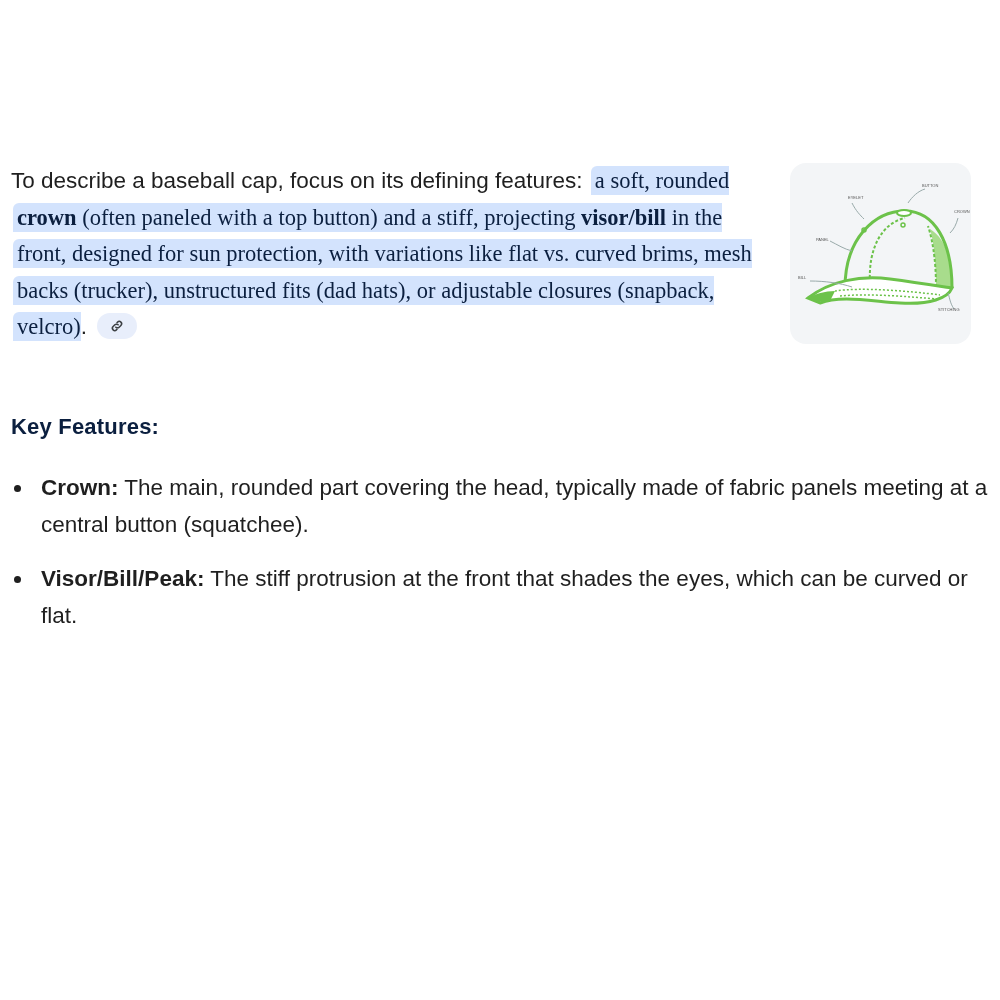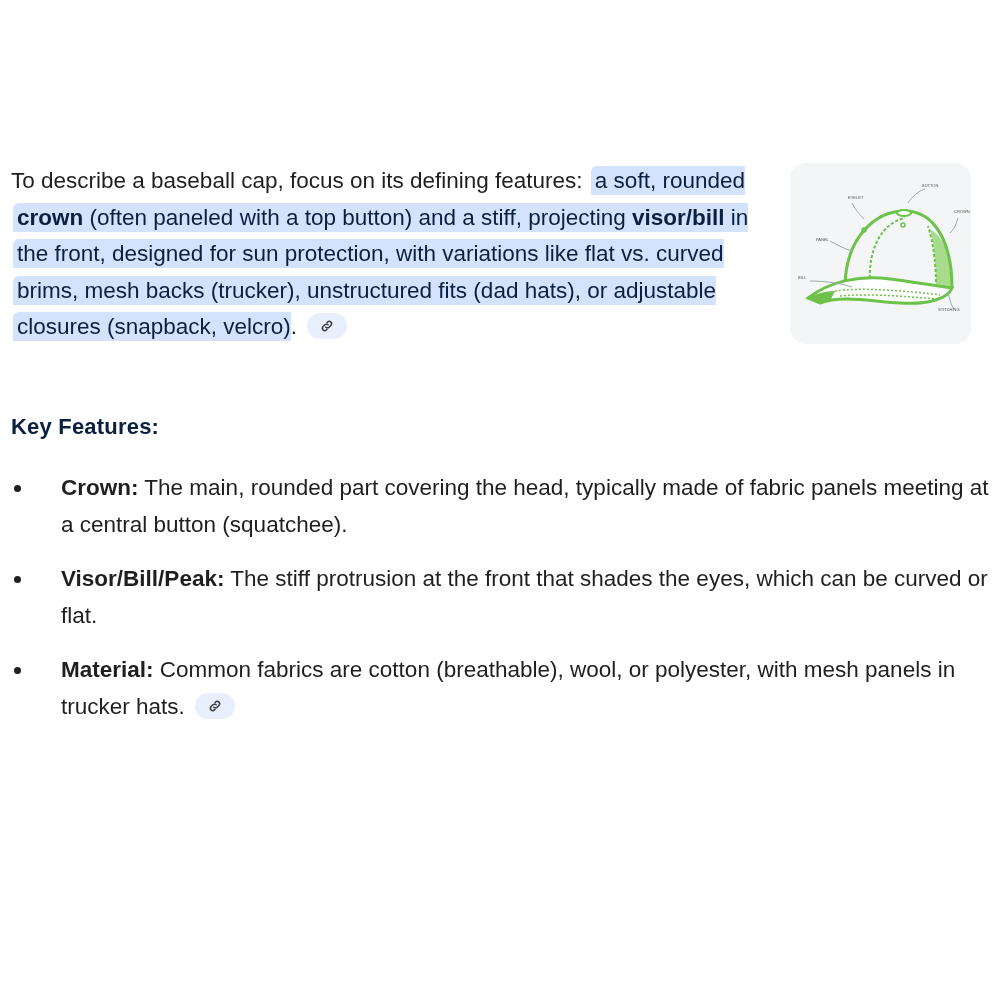--- a/index.html
+++ b/index.html
@@ -1,32 +1,32 @@
 <!DOCTYPE html>
 <html><head>
 <meta charset="utf-8">
 <style>
   html, body { margin:0; padding:0; background:#ffffff; }
   body { width:1000px; height:1000px; position:relative; overflow:hidden;
          font-family:"Liberation Sans", sans-serif; color:#1f1f1f; }
   .intro { position:absolute; left:11px; top:163px; width:760px;
            font-size:22.5px; line-height:36.5px; color:#1f1f1f; }
-  .hl { background:#d3e3fd; color:#0b1f3f; padding:2px 0; box-decoration-break:clone; -webkit-box-decoration-break:clone; }
+  .hl { background:#d3e3fd; color:#0b1f3f; padding:2px 0; box-decoration-break:clone;font-family:Liberation Serif, serif; -webkit-box-decoration-break:clone; }
   .hl.first { border-radius:6px 0 0 0; padding-left:4px; margin-left:2px; }
   b { font-weight:bold; }
   .chip { display:inline-flex; align-items:center; justify-content:center;
           width:40px; height:26px; border-radius:13px; background:#e8eefb;
           vertical-align:middle; margin-left:10px; position:relative; top:-2px; }
   .chip svg { width:14px; height:14px; }
   .thumb { position:absolute; left:790px; top:163px; width:181px; height:181px;
            border-radius:16px; background:#f3f5f7; overflow:hidden; }
   h2 { position:absolute; left:11px; top:414px; margin:0; font-size:22px;
        font-weight:bold; color:#0b1f3f; letter-spacing:0.2px; }
   ul.features { position:absolute; left:0; top:470px; width:990px; margin:0; padding:0; list-style:none; }
-  ul.features li { position:relative; padding-left:61px; font-size:22.5px; line-height:36.5px;
+  ul.features li { position:relative; padding-left:41px; font-size:22.5px; line-height:36.5px;
                    color:#1f1f1f; margin-bottom:18px; }
   ul.features li .bullet { position:absolute; left:14px; top:15px; width:7px; height:7px;
                            border-radius:50%; background:#1f1f1f; }
   .dotted { border-bottom:2px dotted #6b6b6b; }
 </style>
 </head>
 <body>
 
 <div class="intro"><span>To describe a baseball cap, focus on its defining features: </span><span class="hl first"><span>a soft, rounded </span><b>crown</b><span> (often paneled with a top button) and a stiff, projecting </span><b>visor/bill</b><span> in the front, designed for sun protection, with variations like flat vs. curved brims, mesh backs (trucker), unstructured fits (dad hats), or adjustable closures (snapback, velcro)</span></span><span>.</span><span class="chip">
       <svg viewBox="0 0 24 24" fill="none" stroke="#3c4043" stroke-width="2.6" stroke-linecap="round">
@@ -67,19 +67,13 @@
     <text x="8" y="116" font-size="4" fill="#555" font-family="Liberation Sans, sans-serif">BILL</text>
     <text x="148" y="148" font-size="4" fill="#555" font-family="Liberation Sans, sans-serif">STITCHING</text>
   </svg>
 </div>
 
 <h2>Key Features:</h2>
 
 <ul class="features">
   <li><span class="bullet"></span><b>Crown:</b><span> The main, rounded part covering the head, typically made of fabric panels meeting at a central button (squatchee).</span></li>
   <li><span class="bullet"></span><b>Visor/Bill/Peak:</b><span> The stiff protrusion at the front that shades the eyes, which can be curved or flat.</span></li>
-  <li><span class="bullet"></span><b>Material:</b><span> Common fabrics are cotton (breathable), wool, or polyester, with mesh panels in trucker hats.</span><span class="chip">
-        <svg viewBox="0 0 24 24" fill="none" stroke="#3c4043" stroke-width="2.6" stroke-linecap="round">
-          <path d="M10 14a4 4 0 0 0 5.66 0l3-3a4 4 0 0 0-5.66-5.66l-1 1"></path>
-          <path d="M14 10a4 4 0 0 0-5.66 0l-3 3a4 4 0 0 0 5.66 5.66l1-1"></path>
-        </svg>
-      </span></li>
 </ul>
 
 </body></html>

